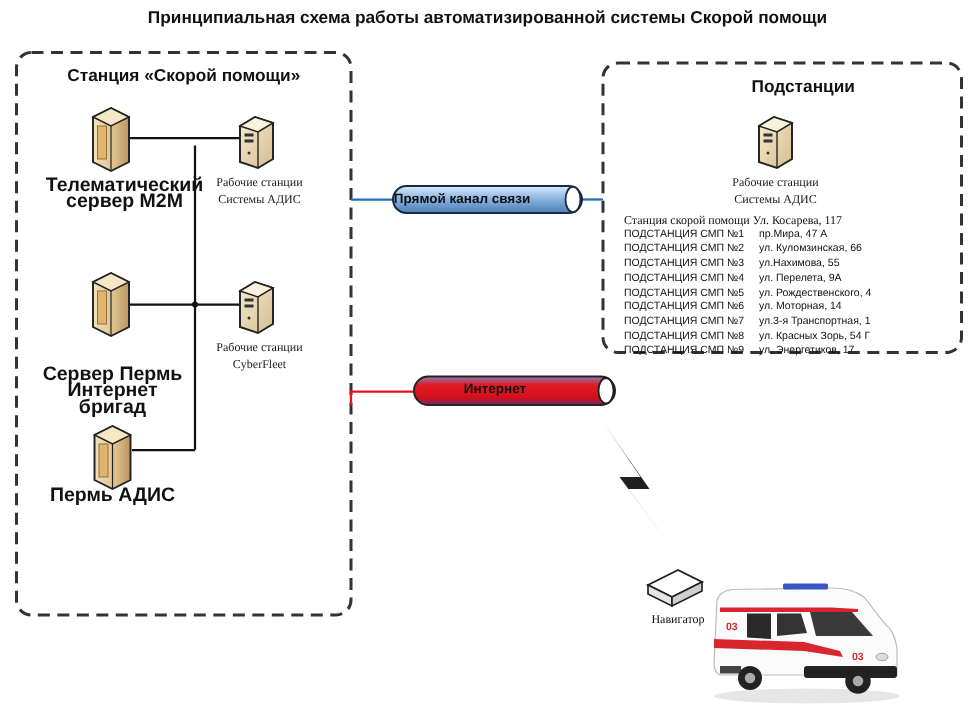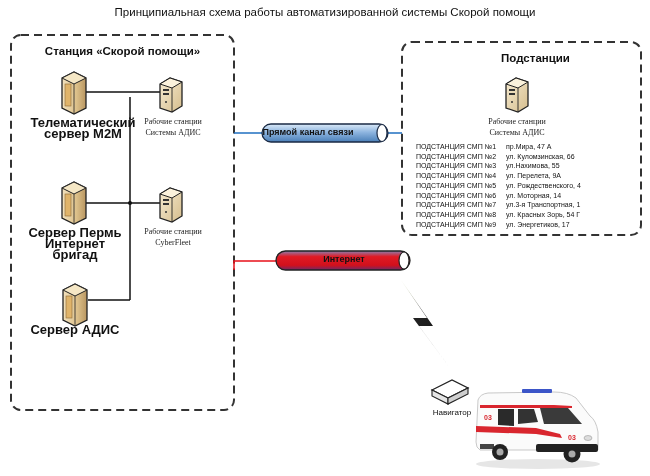--- a/index.html
+++ b/index.html
@@ -1,18 +1,18 @@
 <!DOCTYPE html>
 <html><head>
 <meta charset="utf-8">
 <style>
   html, body { margin:0; padding:0; background:#ffffff; }
   body { width:650px; height:476px; position:relative; overflow:hidden; font-family:"DejaVu Sans", sans-serif; color:#111; }
   .abs { position:absolute; }
-  .title { left:0; top:6px; width:650px; text-align:center; font-weight:normal; font-size:11.5px; font-family:"Liberation Sans", sans-serif; }
+  .title { left:0; top:6px; width:650px; text-align:center; font-weight:bold; font-size:11.5px; font-family:"Liberation Sans", sans-serif; }
   svg.canvas { position:absolute; left:0; top:0; }
   .lbl { position:absolute; text-align:center; font-family:"Liberation Sans", sans-serif; line-height:11px; }
   .bold { font-weight:bold; font-size:13px; }
   .reg { font-size:8px; color:#222;font-family:Liberation Serif, serif; }
   .box-title { font-weight:bold; font-size:11.5px; font-family:"Liberation Sans", sans-serif; position:absolute; }
   .sub-list { position:absolute; left:416px; top:142px; width:220px; font-family:"Liberation Sans", sans-serif; font-size:7px; line-height:9.7px; color:#111; }
   .sub-list .first { font-family:"Liberation Serif", serif; font-size:8px; }
   .sub-row { white-space:nowrap; }
   .sub-name { display:inline-block; width:90px; }
   .pipe-label { position:absolute; font-weight:bold; font-size:9px; font-family:"Liberation Sans", sans-serif; text-align:center; }
@@ -154,52 +154,53 @@
 
     <ellipse cx="112" cy="50" rx="4" ry="2.5" fill="#ddd" stroke="#888" stroke-width="0.5"></ellipse>
   </g>
 </svg>
 
 <div class="box-title" style="left:0; width:245px; top:45px; text-align:center;">Станция «Скорой помощи»</div>
 
 <div class="lbl bold" style="left:8px; width:150px; top:117px;">
   <div>Телематический сервер M2M</div>
 </div>
-<div class="lbl bold" style="left:25px; width:100px; top:227px;">
+<div class="lbl bold" style="left:25px; width:100px; top:243px;">
   <div>Сервер Пермь</div>
   <div>Интернет бригад</div>
 </div>
 <div class="lbl bold" style="left:25px; width:100px; top:324px;">
-  <div>Сервер АДИС</div>
+  <div>Пермь АДИС</div>
 </div>
 <div class="lbl reg" style="left:128px; width:90px; top:116px;">
   <div>Рабочие станции</div>
   <div>Системы АДИС</div>
 </div>
 <div class="lbl reg" style="left:128px; width:90px; top:226px;">
   <div>Рабочие станции</div>
   <div>CyberFleet</div>
 </div>
 
 <div class="pipe-label" style="left:248px; width:120px; top:127px; color:#111;">Прямой канал связи</div>
-<div class="pipe-label" style="left:280px; width:128px; top:254px; color:#111;">Интернет</div>
+<div class="pipe-label" style="left:266px; width:128px; top:254px; color:#111;">Интернет</div>
 
 <div class="box-title" style="left:402px; width:267px; top:52px; text-align:center;">Подстанции</div>
 <div class="lbl reg" style="left:472px; width:90px; top:116px;">
   <div>Рабочие станции</div>
   <div>Системы АДИС</div>
 </div>
 
 <div class="sub-list">
+  <div class="first">Станция скорой помощи Ул. Косарева, 117</div>
   <div id="sub-rows">
       <div class="sub-row"><span class="sub-name">ПОДСТАНЦИЯ СМП №1</span><span>пр.Мира, 47 А</span></div>
       <div class="sub-row"><span class="sub-name">ПОДСТАНЦИЯ СМП №2</span><span>ул. Куломзинская, 66</span></div>
       <div class="sub-row"><span class="sub-name">ПОДСТАНЦИЯ СМП №3</span><span>ул.Нахимова, 55</span></div>
       <div class="sub-row"><span class="sub-name">ПОДСТАНЦИЯ СМП №4</span><span>ул. Перелета, 9А</span></div>
       <div class="sub-row"><span class="sub-name">ПОДСТАНЦИЯ СМП №5</span><span>ул. Рождественского, 4</span></div>
       <div class="sub-row"><span class="sub-name">ПОДСТАНЦИЯ СМП №6</span><span>ул. Моторная, 14</span></div>
       <div class="sub-row"><span class="sub-name">ПОДСТАНЦИЯ СМП №7</span><span>ул.3-я Транспортная, 1</span></div>
       <div class="sub-row"><span class="sub-name">ПОДСТАНЦИЯ СМП №8</span><span>ул. Красных Зорь, 54 Г</span></div>
       <div class="sub-row"><span class="sub-name">ПОДСТАНЦИЯ СМП №9</span><span>ул. Энергетиков, 17</span></div>
     </div>
 </div>
 
-<div class="lbl" style="left:412px; width:80px; top:407px; font-size:8px;">Навигатор</div>
+<div class="lbl" style="left:412px; width:80px; top:407px; font-size:8px;font-family:Liberation Serif, serif;">Навигатор</div>
 
 </body></html>

